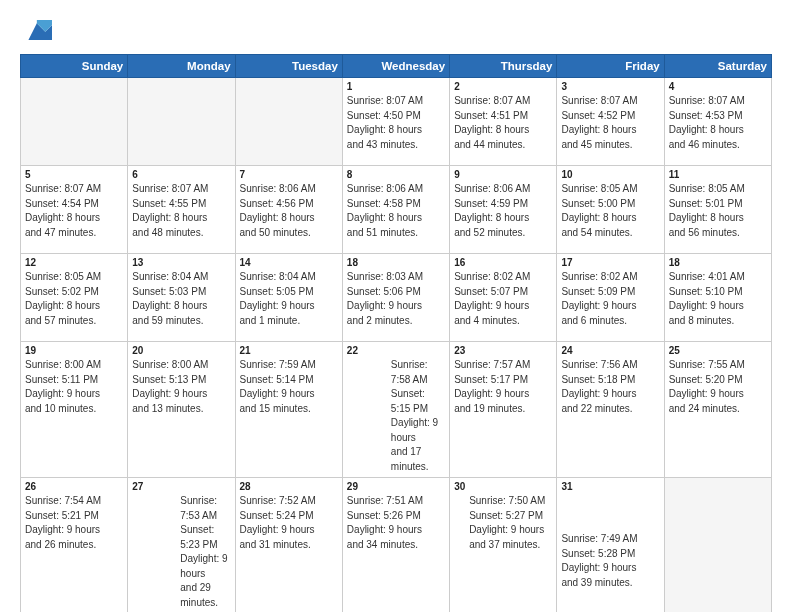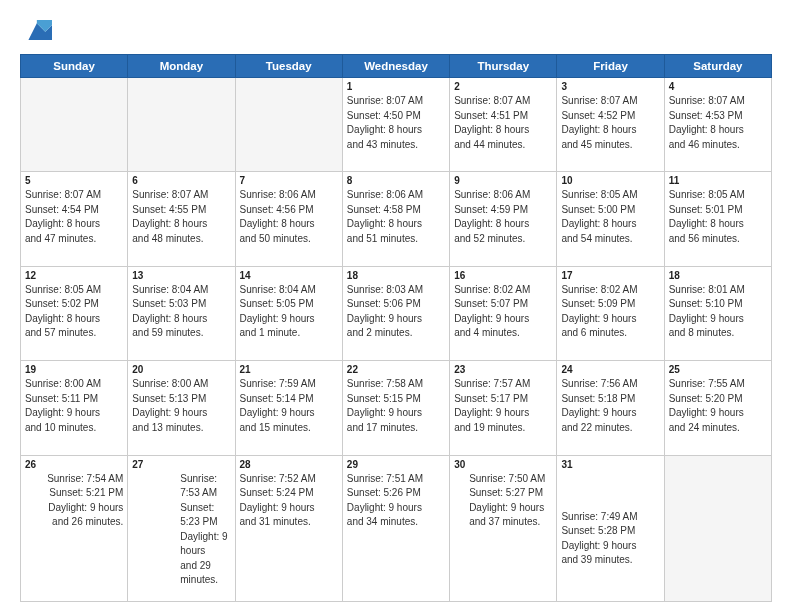--- a/index.html
+++ b/index.html
@@ -68,21 +68,21 @@
       width: 100%;
       table-layout: fixed;
     }
     .calendar th {
       background: #2a6db5;
       color: #fff;
       font-size: 11.5px;
       font-weight: bold;
       padding: 5px 4px;
       border: 1px solid #1e5a9a;
-      text-align: center;
+      text-align: right;
     }
     .calendar td {
       border: 1px solid #ccc;
       vertical-align: top;
       padding: 3px 4px;
       font-size: 8.5px;
       color: #333;
       height: 88px;
     }
     .calendar td.empty {
@@ -256,21 +256,21 @@
           </td>
           <td>
             <div class="day-number">17</div>
             <div class="day-info" style="white-space: pre-line;">Sunrise: 8:02 AM
 Sunset: 5:09 PM
 Daylight: 9 hours
 and 6 minutes.</div>
           </td>
           <td>
             <div class="day-number">18</div>
-            <div class="day-info" style="white-space: pre-line;">Sunrise: 8:01 AM
+            <div class="day-info" style="white-space: pre-line;">Sunrise: 4:01 AM
 Sunset: 5:10 PM
 Daylight: 9 hours
 and 8 minutes.</div>
           </td>
         </tr>
         <tr>
           <td>
             <div class="day-number">19</div>
             <div class="day-info" style="white-space: pre-line;">Sunrise: 8:00 AM
 Sunset: 5:11 PM
@@ -286,21 +286,21 @@
           </td>
           <td>
             <div class="day-number">21</div>
             <div class="day-info" style="white-space: pre-line;">Sunrise: 7:59 AM
 Sunset: 5:14 PM
 Daylight: 9 hours
 and 15 minutes.</div>
           </td>
           <td>
             <div class="day-number">22</div>
-            <div class="day-info" style="white-space: pre-line;">Sunrise: 7:58 AM
+            <div class="day-info" style="white-space: pre-line; margin-left: 44px;">Sunrise: 7:58 AM
 Sunset: 5:15 PM
 Daylight: 9 hours
 and 17 minutes.</div>
           </td>
           <td>
             <div class="day-number">23</div>
             <div class="day-info" style="white-space: pre-line;">Sunrise: 7:57 AM
 Sunset: 5:17 PM
 Daylight: 9 hours
 and 19 minutes.</div>
@@ -316,21 +316,21 @@
             <div class="day-number">25</div>
             <div class="day-info" style="white-space: pre-line;">Sunrise: 7:55 AM
 Sunset: 5:20 PM
 Daylight: 9 hours
 and 24 minutes.</div>
           </td>
         </tr>
         <tr>
           <td>
             <div class="day-number">26</div>
-            <div class="day-info" style="white-space: pre-line; text-align: right;">Sunrise: 7:54 AM
+            <div class="day-info" style="white-space: pre-line;">Sunrise: 7:54 AM
 Sunset: 5:21 PM
 Daylight: 9 hours
 and 26 minutes.</div>
           </td>
           <td>
             <div class="day-number">27</div>
             <div class="day-info" style="white-space: pre-line; margin-left: 48px;">Sunrise: 7:53 AM
 Sunset: 5:23 PM
 Daylight: 9 hours
 and 29 minutes.</div>

